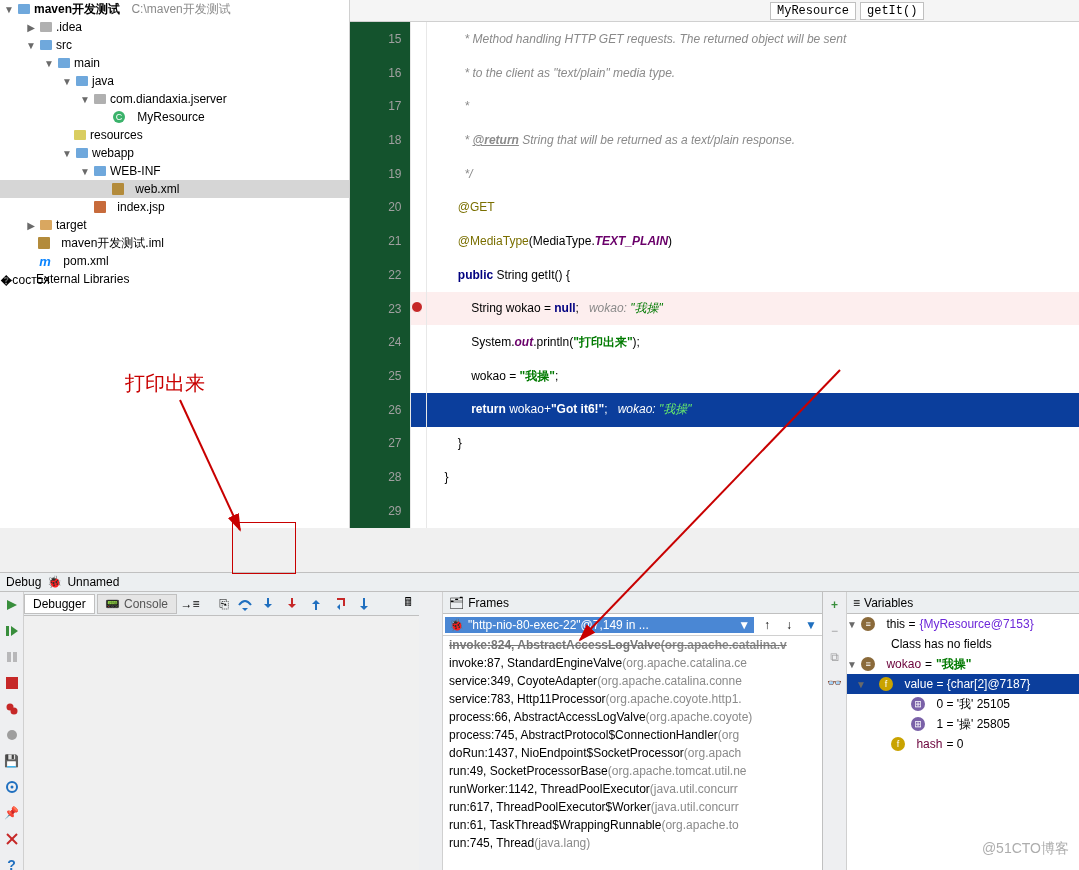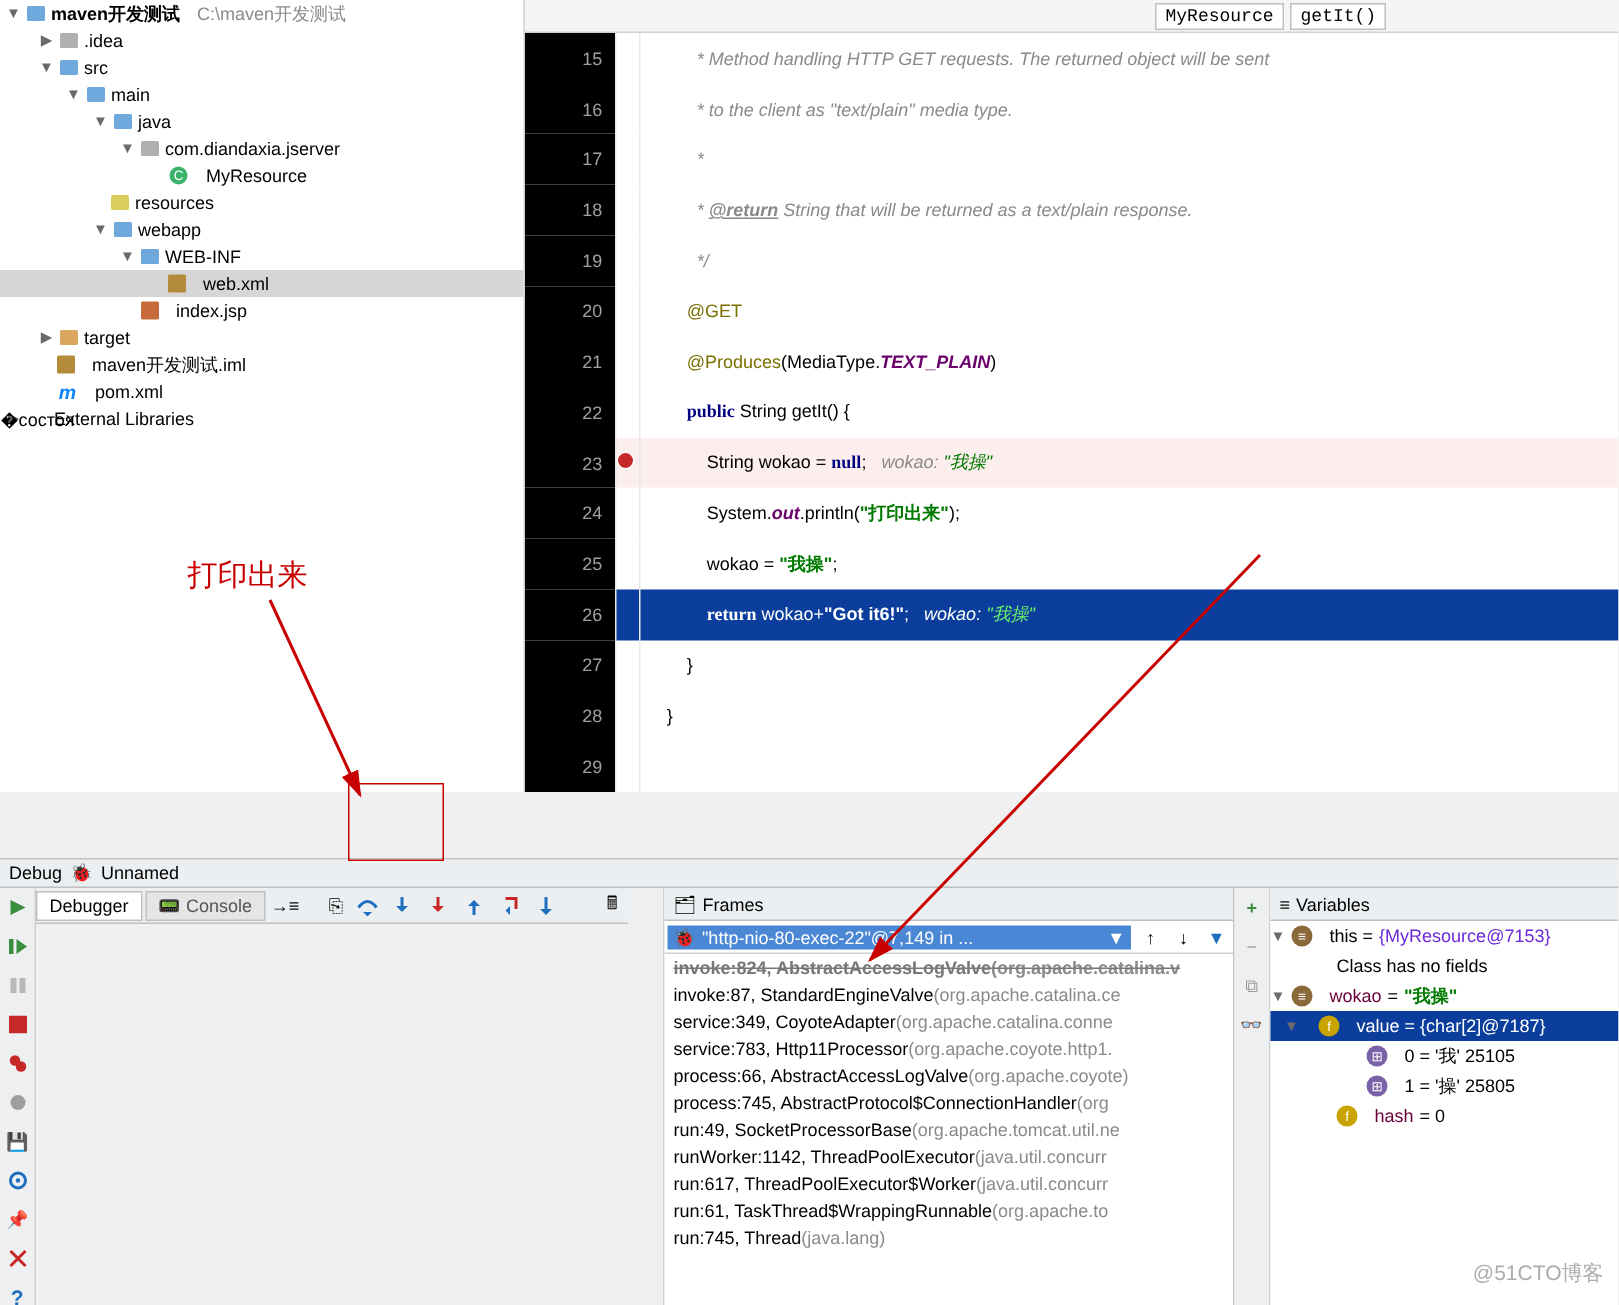--- a/index.html
+++ b/index.html
@@ -28,24 +28,24 @@
 .lbl.g { color:#8a8a8a; }
 
 .step-label { color:#c80000; font-size:20px; position:absolute; left:125px; top:370px; font-family:"SimSun",serif; }
 
 
 .editor { flex:1; background:#fff; display:flex; flex-direction:column; }
 .crumb { height:22px; display:flex; align-items:center; gap:4px; padding-left:420px; background:#f5f5f5; border-bottom:1px solid #d0d0d0; width:100%; }
 .crumb-item { border:1px solid #c0c0c0; background:#fff; padding:1px 6px; font-family:"Courier New",monospace; }
 .code { flex:1; display:flex; font-family:"Courier New",monospace; font-size:14px; }
 .code td { height:22px; white-space:pre; }
-.gut { width:60px; text-align:right; color:#a0a0a0; padding-right:8px; border-right:1px solid #e8e8e8; background:#000000; }
+.gut { width:60px; text-align:right; color:#a0a0a0; padding-right:8px; border-right:1px solid #e8e8e8; background:#14532d; }
 .gut2 { width:16px; border-right:1px solid #e8e8e8; }
 .ln { padding-left:8px; }
-.kw  { color:#000080; font-weight:bold;font-family:Liberation Serif, serif; }
+.kw  { color:#000080; font-weight:bold; }
 .an  { color:#7a6f00; }
 .str { color:#007a00; font-weight:bold; }
 .fld { color:#6a006a; font-style:italic; font-weight:bold; }
 .cmt { color:#8a8a8a; font-style:italic; }
 .inl { color:#8a8a8a; font-style:italic; }
 .inl .str { color:#007a00; font-style:italic; font-weight:normal; }
 .doc-tag { color:#8a8a8a; font-weight:bold; font-style:italic; text-decoration:underline; }
 tr.err td.ln, tr.err td.gut2 { background:#fdeeee; }
 tr.cur td.ln, tr.cur td.gut2 { background:#0b3e9c; color:#fff; }
 tr.cur .kw,tr.cur .str,tr.cur .inl { color:#fff; }
@@ -201,21 +201,21 @@
               <td class="ln"><span class="cmt">        <span> */</span></span></td>
             </tr>
         <tr>
               <td class="gut">20</td>
               <td class="gut2"></td>
               <td class="ln">       <span class="an">@GET</span></td>
             </tr>
         <tr>
               <td class="gut">21</td>
               <td class="gut2"></td>
-              <td class="ln">       <span class="an">@Produces</span><span>(MediaType.</span><span class="fld">TEXT_PLAIN</span><span>)</span></td>
+              <td class="ln">       <span class="an">@MediaType</span><span>(MediaType.</span><span class="fld">TEXT_PLAIN</span><span>)</span></td>
             </tr>
         <tr>
               <td class="gut">22</td>
               <td class="gut2"></td>
               <td class="ln">       <span class="kw">public</span><span> String getIt() {</span></td>
             </tr>
         <tr class="err">
               <td class="gut">23</td>
               <td class="gut2"><span class="bp"></span></td>
               <td class="ln">       <span>    String wokao = </span><span class="kw">null</span><span>;</span>   <span class="inl"><span>wokao: </span><span class="str">"我操"</span></span></td>
@@ -393,20 +393,24 @@
             </div>
             <div class="row">
               <span>process:66, AbstractAccessLogValve </span>
               <span class="loc">(org.apache.coyote)</span>
             </div>
             <div class="row">
               <span>process:745, AbstractProtocol$ConnectionHandler </span>
               <span class="loc">(org</span>
             </div>
             <div class="row">
+              <span>doRun:1437, NioEndpoint$SocketProcessor </span>
+              <span class="loc">(org.apach</span>
+            </div>
+            <div class="row">
               <span>run:49, SocketProcessorBase </span>
               <span class="loc">(org.apache.tomcat.util.ne</span>
             </div>
             <div class="row">
               <span>runWorker:1142, ThreadPoolExecutor </span>
               <span class="loc">(java.util.concurr</span>
             </div>
             <div class="row">
               <span>run:617, ThreadPoolExecutor$Worker </span>
               <span class="loc">(java.util.concurr</span>

